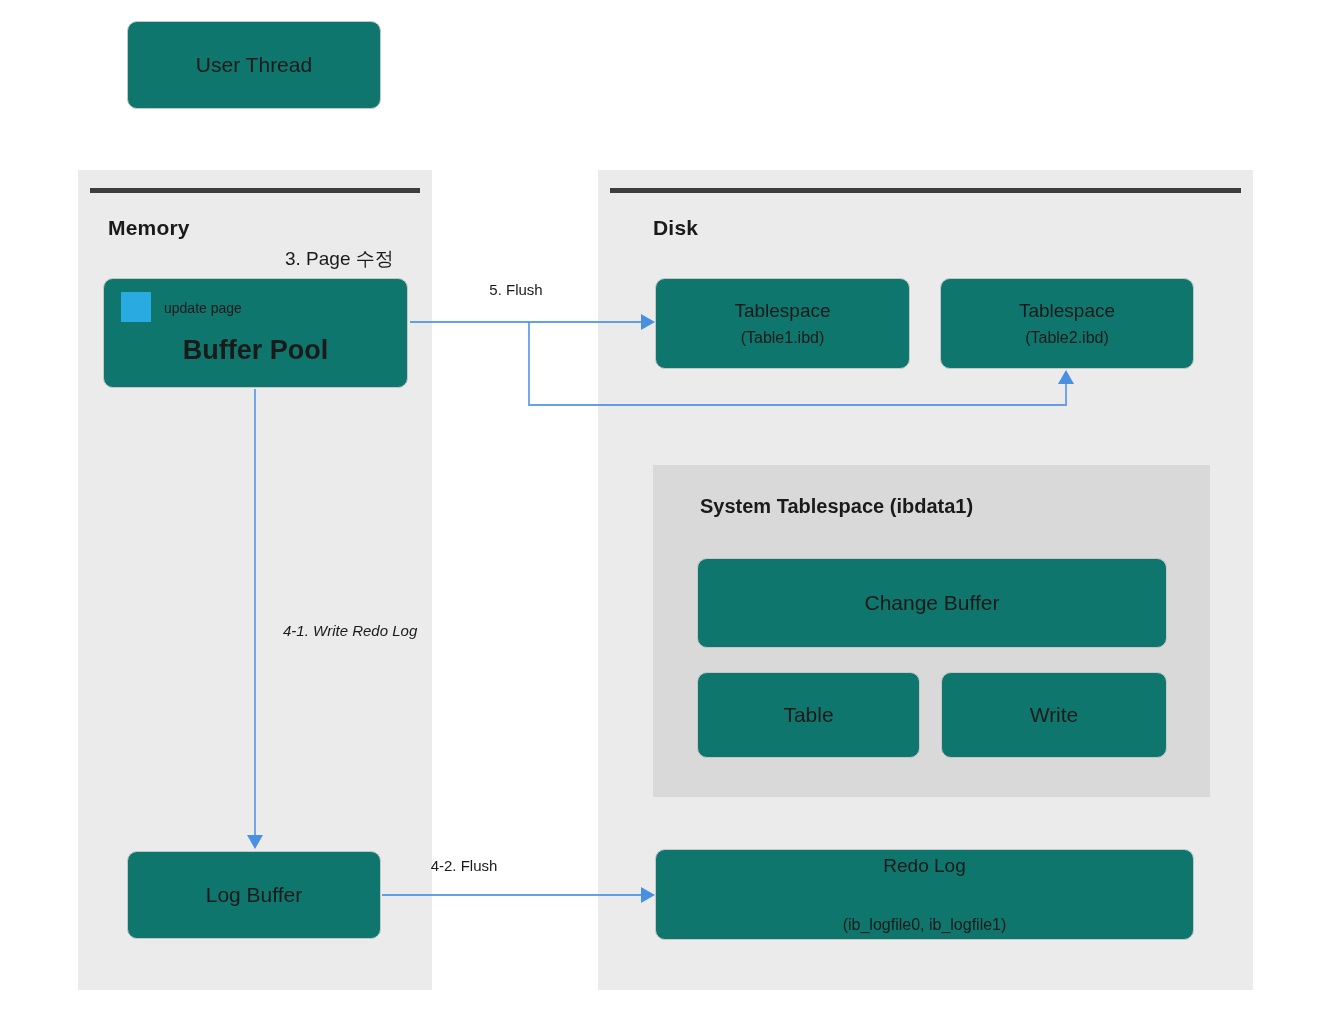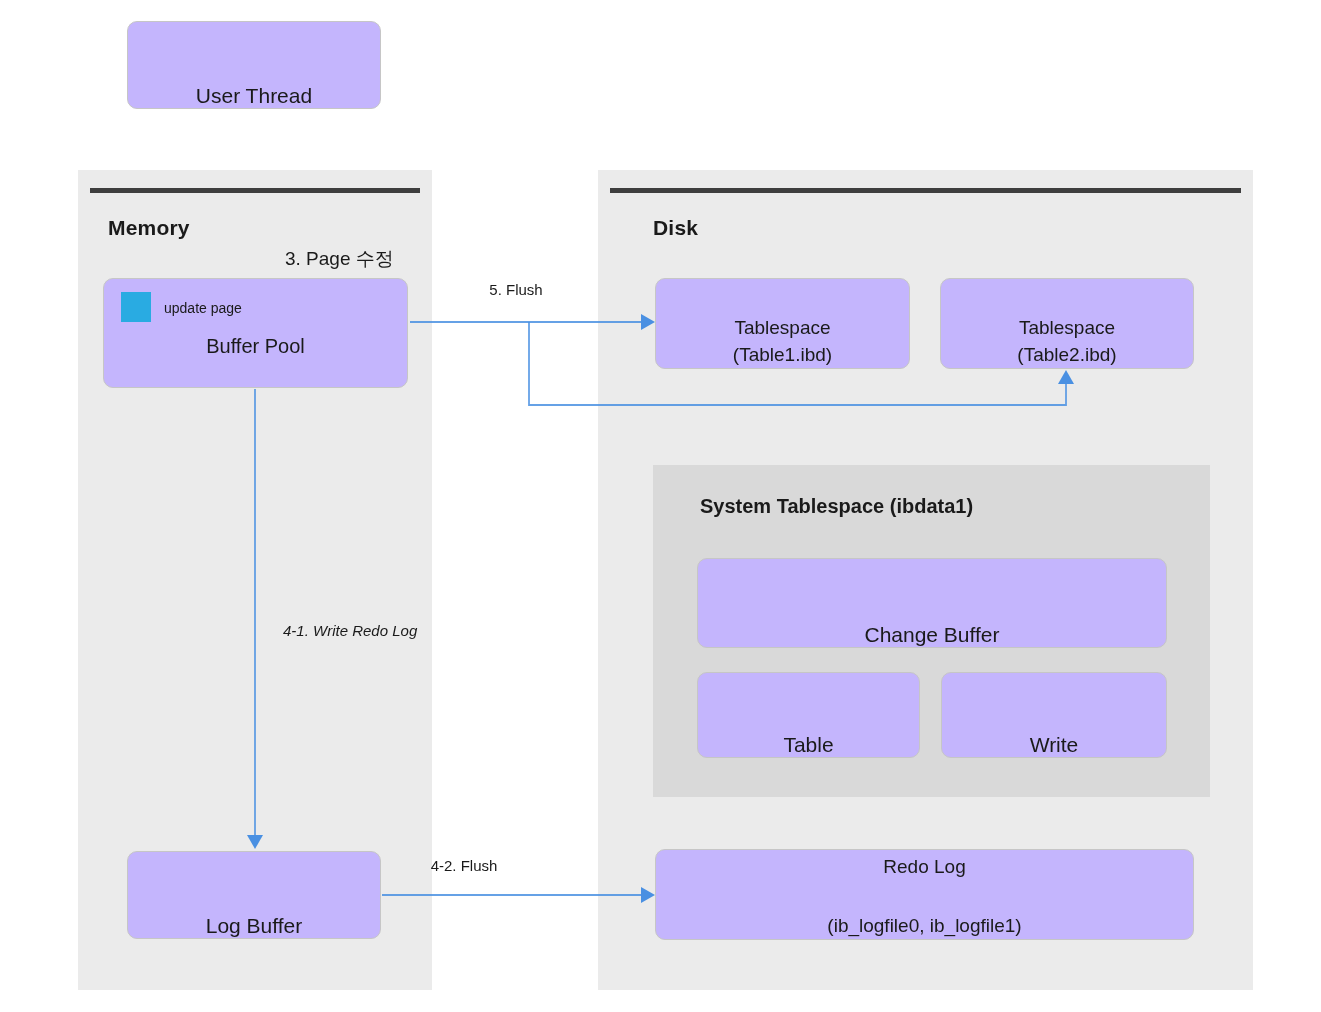--- a/index.html
+++ b/index.html
@@ -30,32 +30,32 @@
     background: var(--title-bar, #3e3e3e);
   }
   .panel-title {
     position: absolute;
     font-size: 21px;
     font-weight: 700;
     letter-spacing: 0.2px;
   }
   .node {
     position: absolute;
-    background: #c4b5fd;
+    background: #0f766e;
     border: 1px solid var(--box-border, #c6c6c6);
     border-radius: 10px;
     box-sizing: border-box;
     display: flex;
     flex-direction: column;
     align-items: center;
-    justify-content: flex-end;
+    justify-content: center;
     text-align: center;
   }
   .node .line1 { font-size: 19px; line-height: 27px; }
-  .node .line2 { font-size: 19px; line-height: 27px; }
+  .node .line2 { font-size: 16px; line-height: 27px; }
   .single-label { font-size: 21px; }
   .user-thread {
     left: 127px; top: 21px; width: 254px; height: 88px;
     font-size: 22px;
   }
   .memory-panel { left: 78px; top: 170px; width: 354px; height: 820px; }
   .disk-panel   { left: 598px; top: 170px; width: 655px; height: 820px; }
 
   .memory-title { left: 30px; top: 46px; }
   .disk-title   { left: 55px; top: 46px; }
@@ -78,21 +78,22 @@
   }
   .update-page-text {
     position: absolute;
     left: 60px; top: 21px;
     font-size: 14px;
   }
   .buffer-pool-label {
     position: absolute;
     left: 0; right: 0; top: 56px;
     text-align: center;
-    font-size: 20px;
+    font-size: 27px;
+    font-weight: bold;
   }
   .log-buffer {
     left: 127px; top: 851px; width: 254px; height: 88px;
     font-size: 21px;
   }
   .ts1 { left: 655px; top: 278px; width: 255px; height: 91px; }
   .ts2 { left: 940px; top: 278px; width: 254px; height: 91px; }
 
   .system-panel {
     position: absolute;

